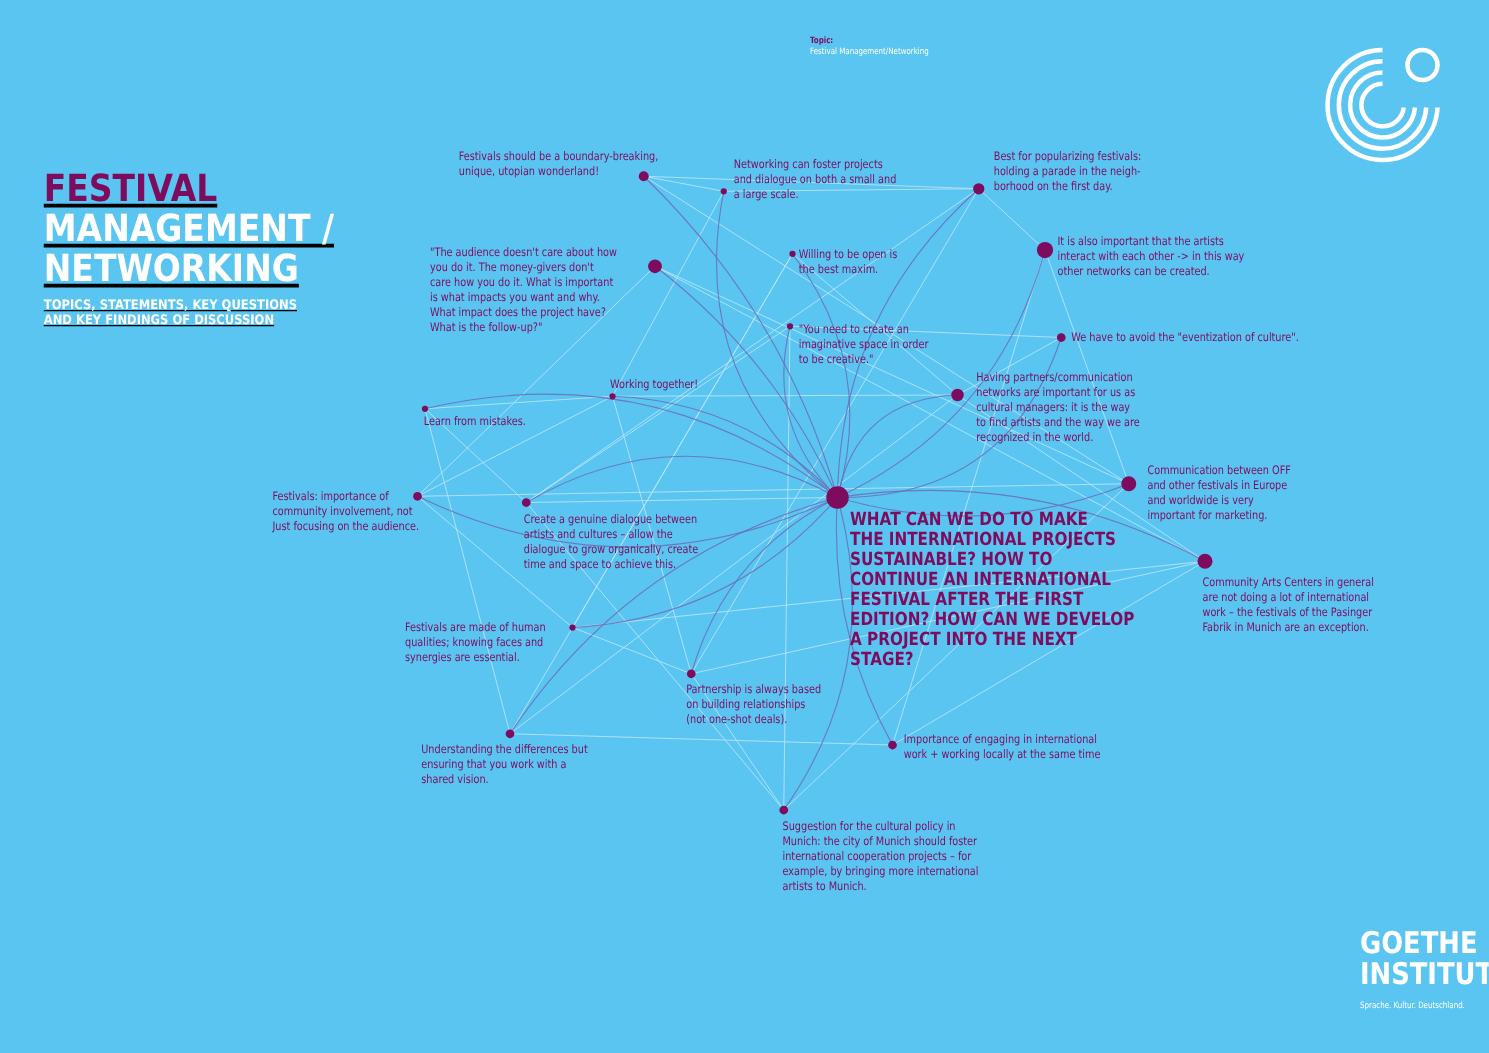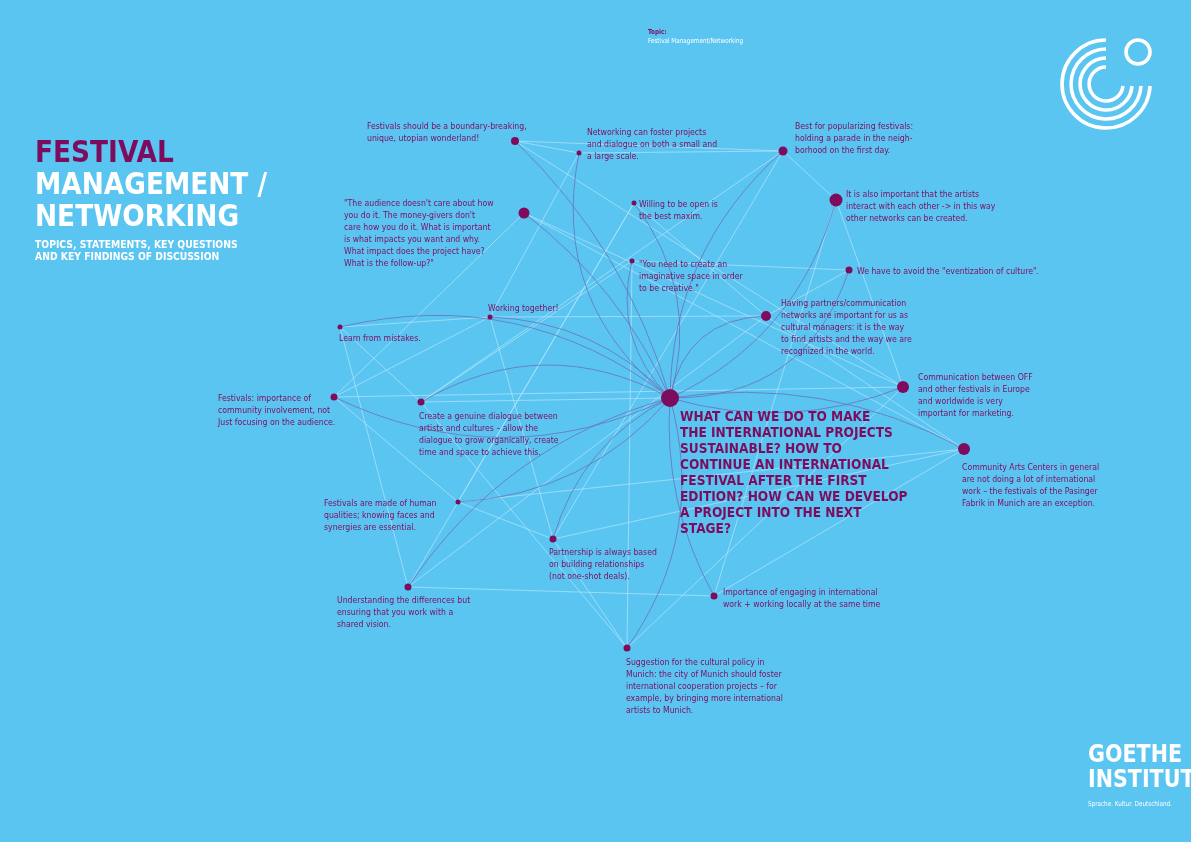--- a/index.html
+++ b/index.html
@@ -3,21 +3,21 @@
   <meta charset="utf-8">
   <style>
     html, body { margin: 0; padding: 0; }
     body {
       width: 1191px; height: 842px; overflow: hidden;
       background: #5BC5F2;
       font-family: "DejaVu Sans Condensed", "DejaVu Sans", sans-serif;
       position: relative;
     }
     #edges { position: absolute; left: 0; top: 0; width: 1191px; height: 842px; }
-    .title-block { position: absolute; left: 35px; top: 136px; }
+    .title-block { position: absolute; left: 35px; top: 136px; text-decoration: underline; }
     .title-line {
       font-family: "DejaVu Sans", sans-serif; font-weight: bold;
       font-size: 30px; line-height: 32px; letter-spacing: 0px;
       transform: scaleX(0.88); transform-origin: left;
       white-space: nowrap;
     }
     .title-line.purple { color: #7E0C5E; }
     .title-line.white { color: #FFFFFF; }
     .subtitle {
       margin-top: 6px; color: #fff; font-weight: bold;

